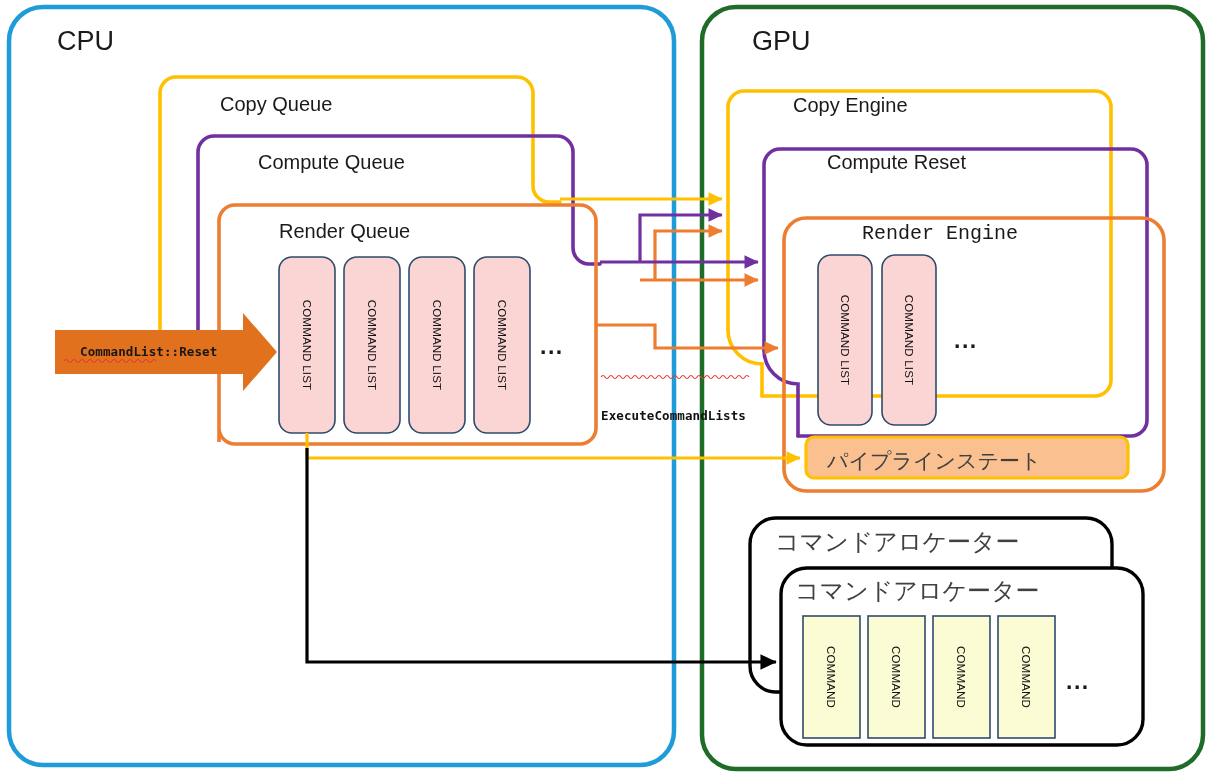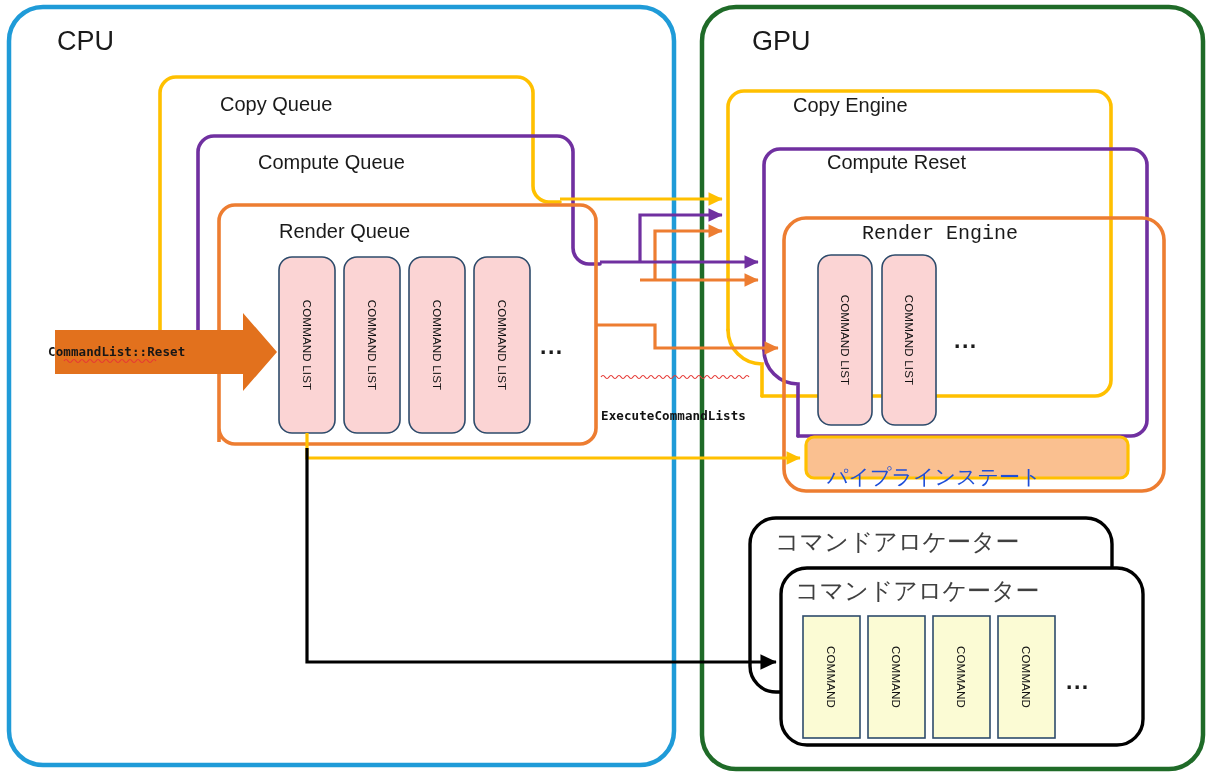--- a/index.html
+++ b/index.html
@@ -7,22 +7,22 @@
        font-family:"Liberation Sans","DejaVu Sans",sans-serif;color:#171717;}
   #stage{position:absolute;left:0;top:0;width:1211px;height:779px;}
   svg.layer{position:absolute;left:0;top:0;width:1211px;height:779px;}
   .lbl{position:absolute;white-space:nowrap;}
 
   
   .title-xl{font-size:27px;color:#1a1a1a;}
   .title-box{font-size:20px;color:#1a1a1a;margin-left:38px;}
   .title-jp{font-size:24px;color:#404040;
             font-family:"DejaVu Sans","Liberation Sans",sans-serif;}
-  .ps-text{font-size:21px;color:#1d4ed8;
-           font-family:"DejaVu Sans","Liberation Sans",sans-serif;margin-top:16px;}
+  .ps-text{font-size:21px;color:#404040;
+           font-family:"DejaVu Sans","Liberation Sans",sans-serif;}
 
   
   .chip{position:absolute;display:flex;align-items:center;justify-content:center;}
   .chip .cap{
     transform:rotate(90deg);
     font-size:11.5px;letter-spacing:.2px;color:#121212;white-space:nowrap;
     font-family:"Liberation Sans","DejaVu Sans",sans-serif;
   }
   .ellipsis{position:absolute;font-size:23px;font-weight:bold;color:#1a1a1a;
             letter-spacing:1.5px;line-height:1;}
@@ -169,16 +169,16 @@
     <span class="cap">COMMAND</span>
   </div>
   <div class="chip" style="left:933px;top:616px;width:57px;height:122px;">
     <span class="cap">COMMAND</span>
   </div>
   <div class="chip" style="left:998px;top:616px;width:57px;height:122px;">
     <span class="cap">COMMAND</span>
   </div>
   <div class="ellipsis" style="left:1066px;top:670px;">...</div>
 
-  <div class="code-lbl on-arrow" style="left:48px; top:344px;">CommandList::Reset</div>
+  <div class="code-lbl on-arrow" style="left:80px; top:344px;">CommandList::Reset</div>
   <div class="code-lbl plain" style="left:601px; top:368px;margin-top:40px;">ExecuteCommandLists</div>
 
 </div>
 
 </body></html>

